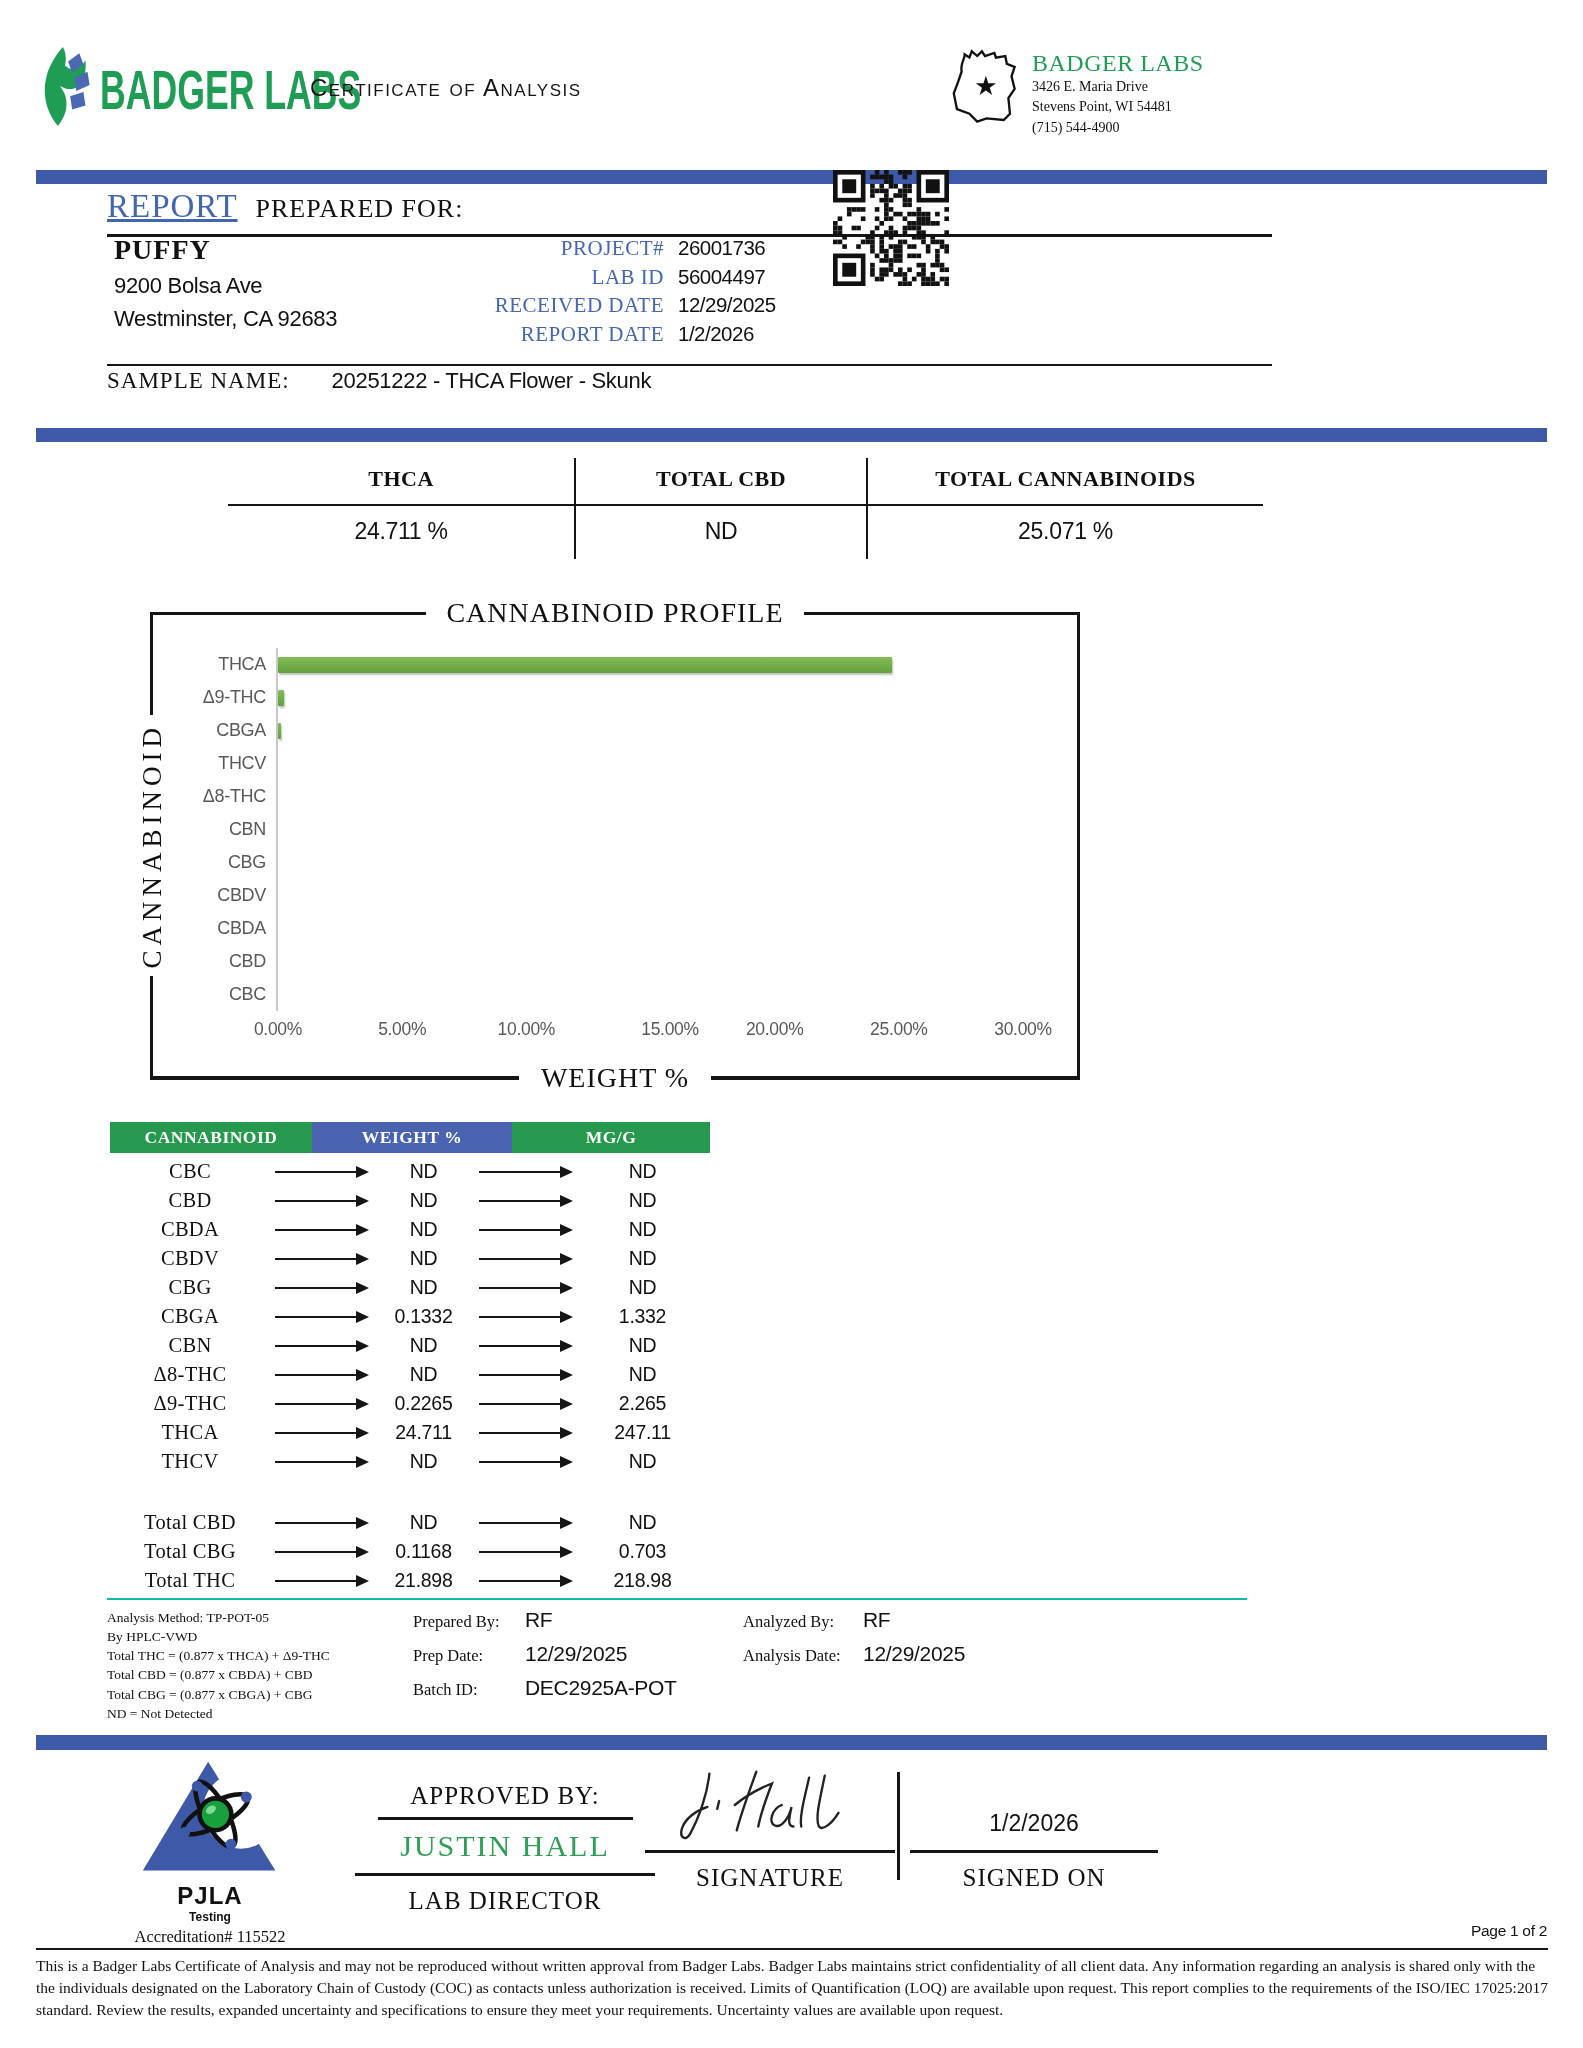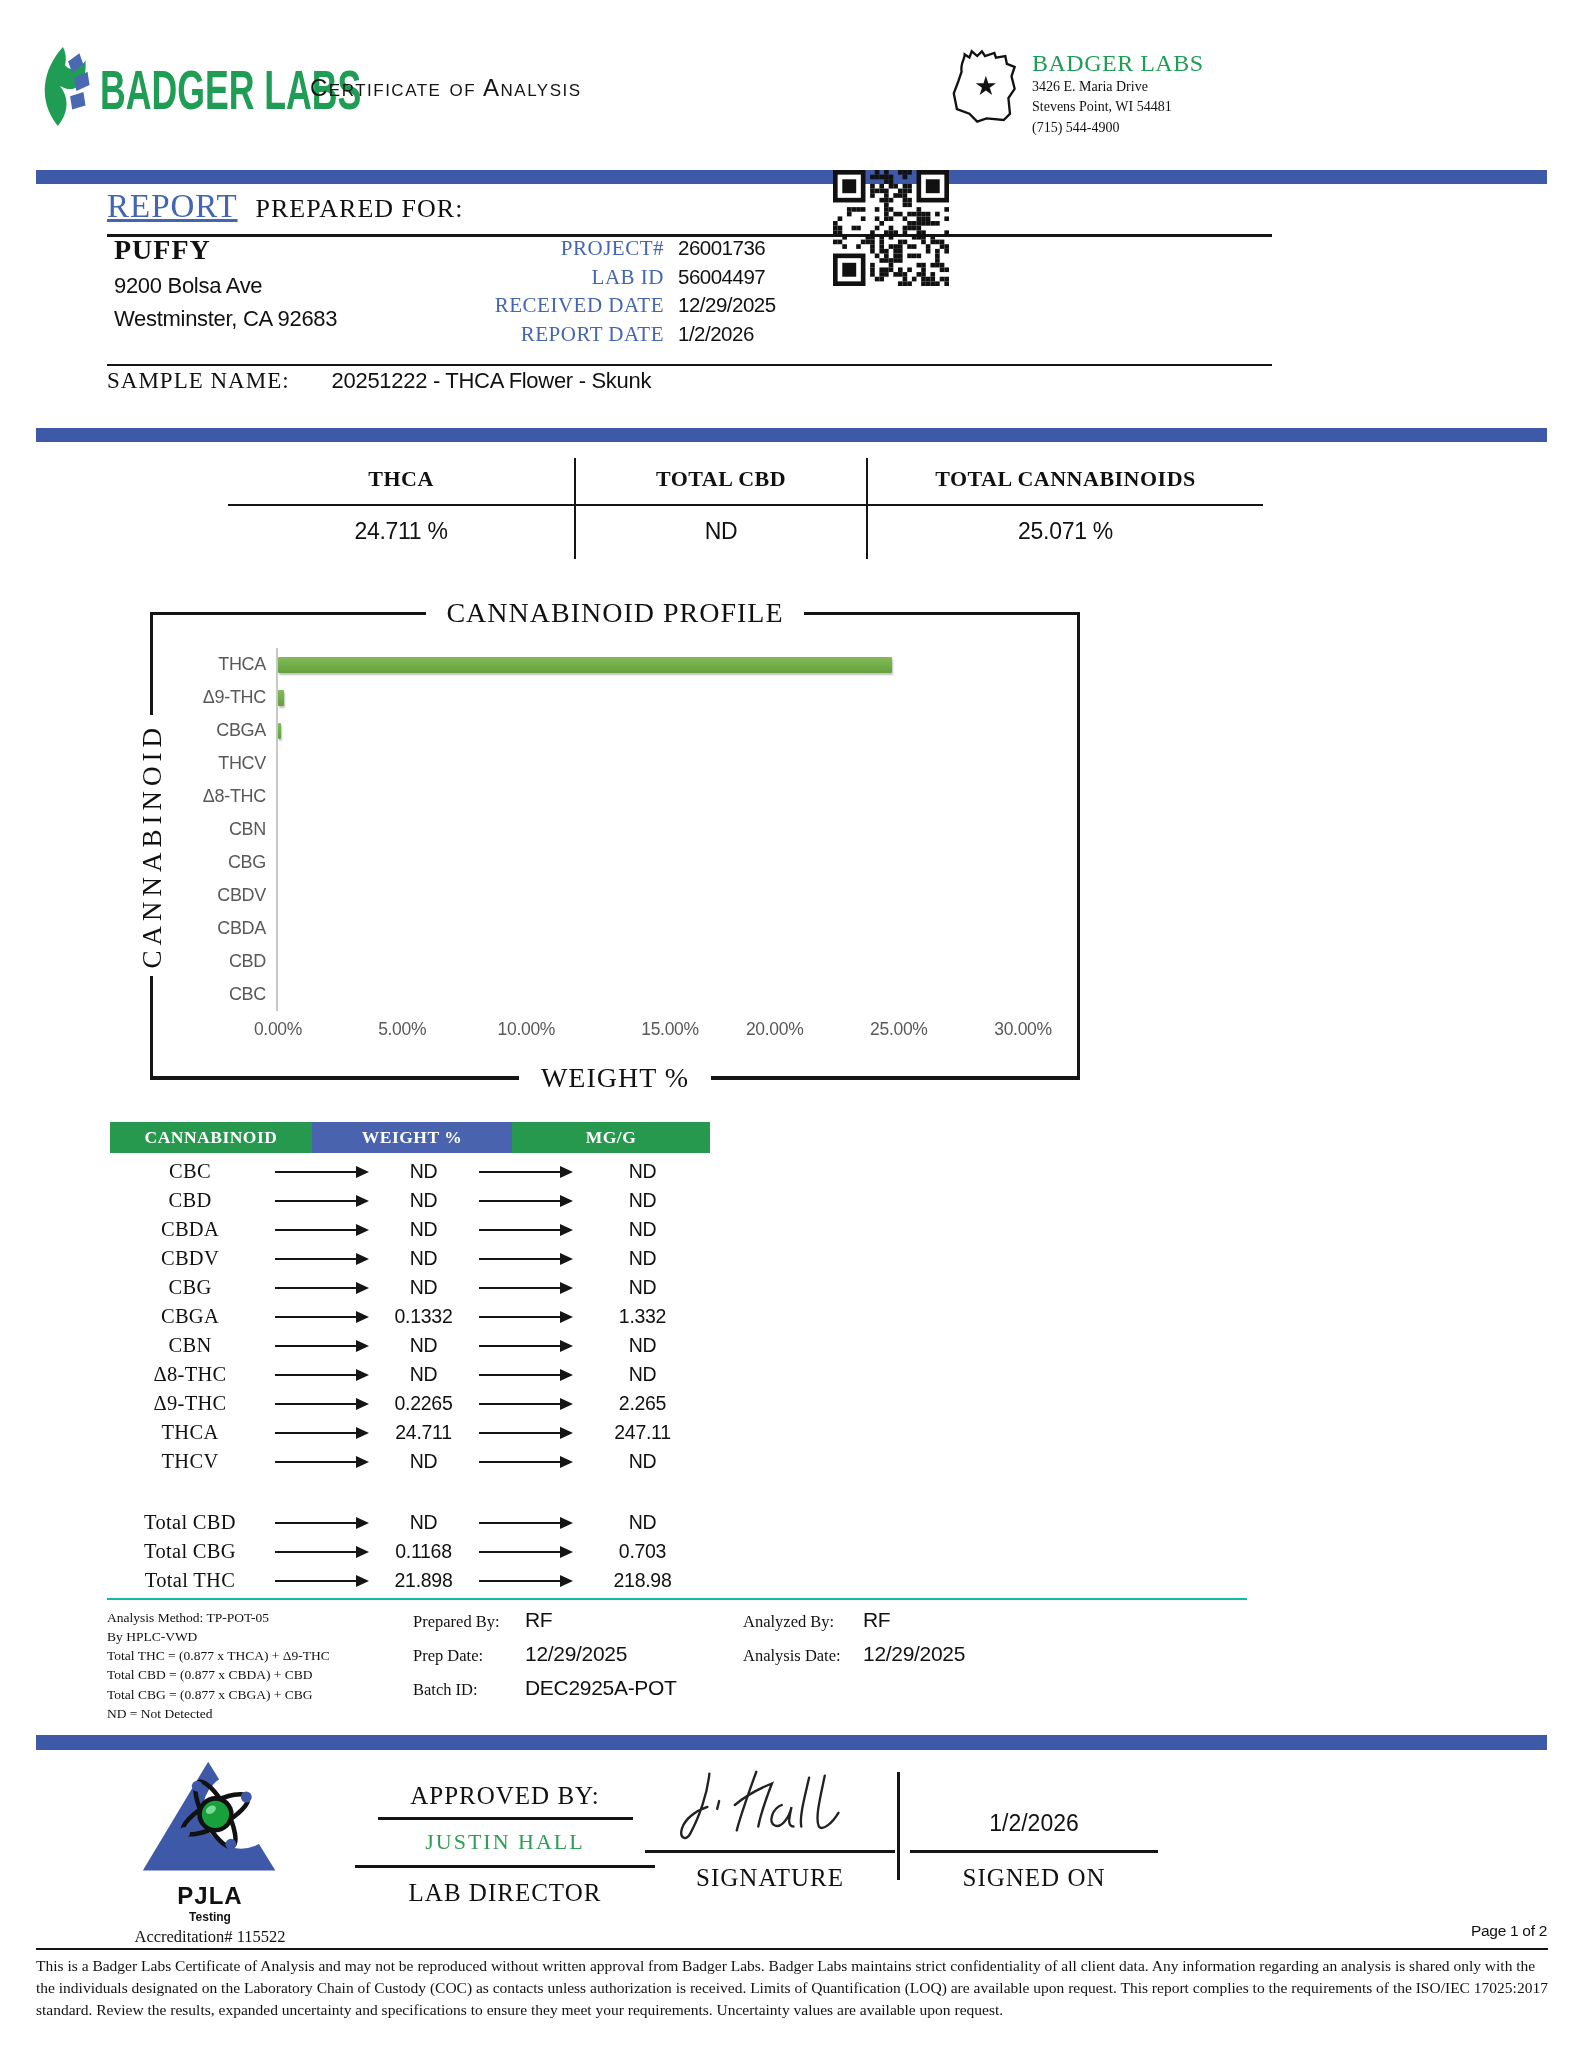--- a/index.html
+++ b/index.html
@@ -91,21 +91,21 @@
   .nlabel2{width:120px;font-size:16.5px;}
   .nvalue{font-family:"Liberation Sans",sans-serif;font-size:21px;letter-spacing:-.3px;}
 
   
   #pjla{left:100px;top:1758px;width:220px;text-align:center;}
   .pjla-name{font-family:"Liberation Sans",sans-serif;font-weight:700;font-size:24px;letter-spacing:1px;margin-top:2px;}
   .pjla-sub{font-family:"Liberation Sans",sans-serif;font-weight:700;font-size:12px;}
   .pjla-accred{font-size:16.5px;margin-top:3px;}
   #approved{left:355px;top:1782px;width:300px;text-align:center;}
   .app-label{font-size:25px;letter-spacing:1px;padding-bottom:7px;border-bottom:3.5px solid #151515;width:255px;margin:0 auto;}
-  .app-name{color:#2f9e54;font-size:22px;letter-spacing:2px;padding:9px 0 10px;border-bottom:3.5px solid #151515;}
+  .app-name{color:#2f9e54;font-size:30px;letter-spacing:2px;padding:9px 0 10px;border-bottom:3.5px solid #151515;}
   .app-title{font-size:25px;letter-spacing:1px;padding-top:11px;}
   #sig{left:645px;top:1760px;width:250px;text-align:center;}
   .sig-line{border-top:3.5px solid #151515;margin-top:-2px;}
   .sig-label{font-size:25px;letter-spacing:1px;margin-top:11px;}
   #vdiv{left:897px;top:1772px;width:3px;height:108px;background:#151515;}
   #signed{left:910px;top:1760px;width:248px;text-align:center;}
   .signed-date{font-family:"Liberation Sans",sans-serif;font-size:23px;margin-top:50px;padding-bottom:13px;border-bottom:3.5px solid #151515;}
   .signed-label{font-size:25px;letter-spacing:1px;margin-top:11px;}
 
   

